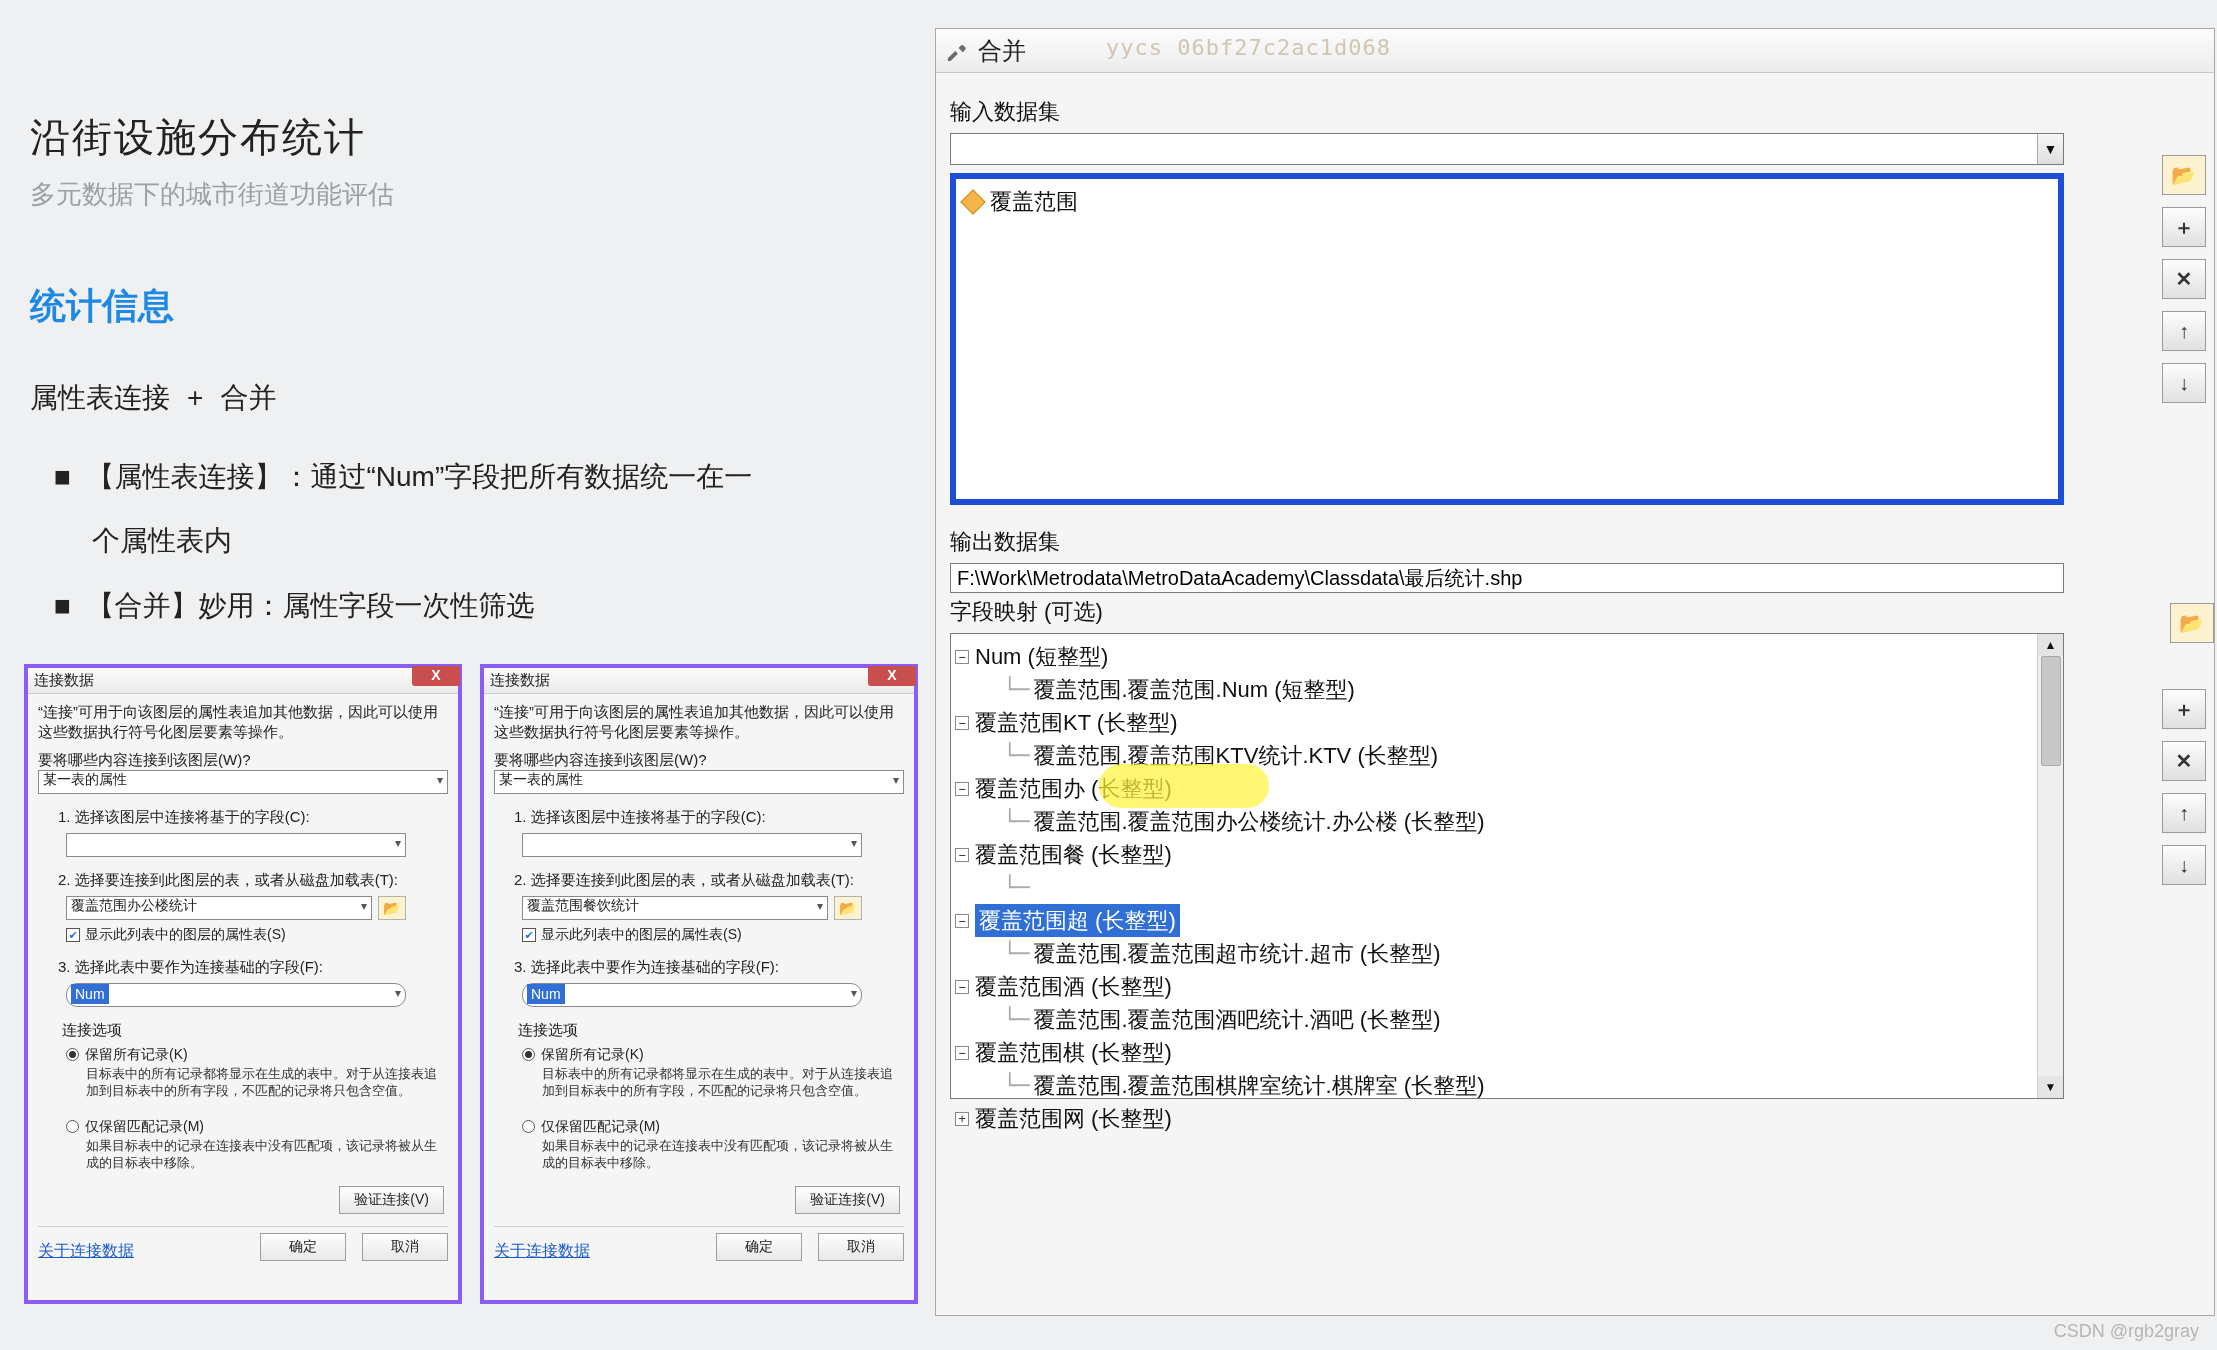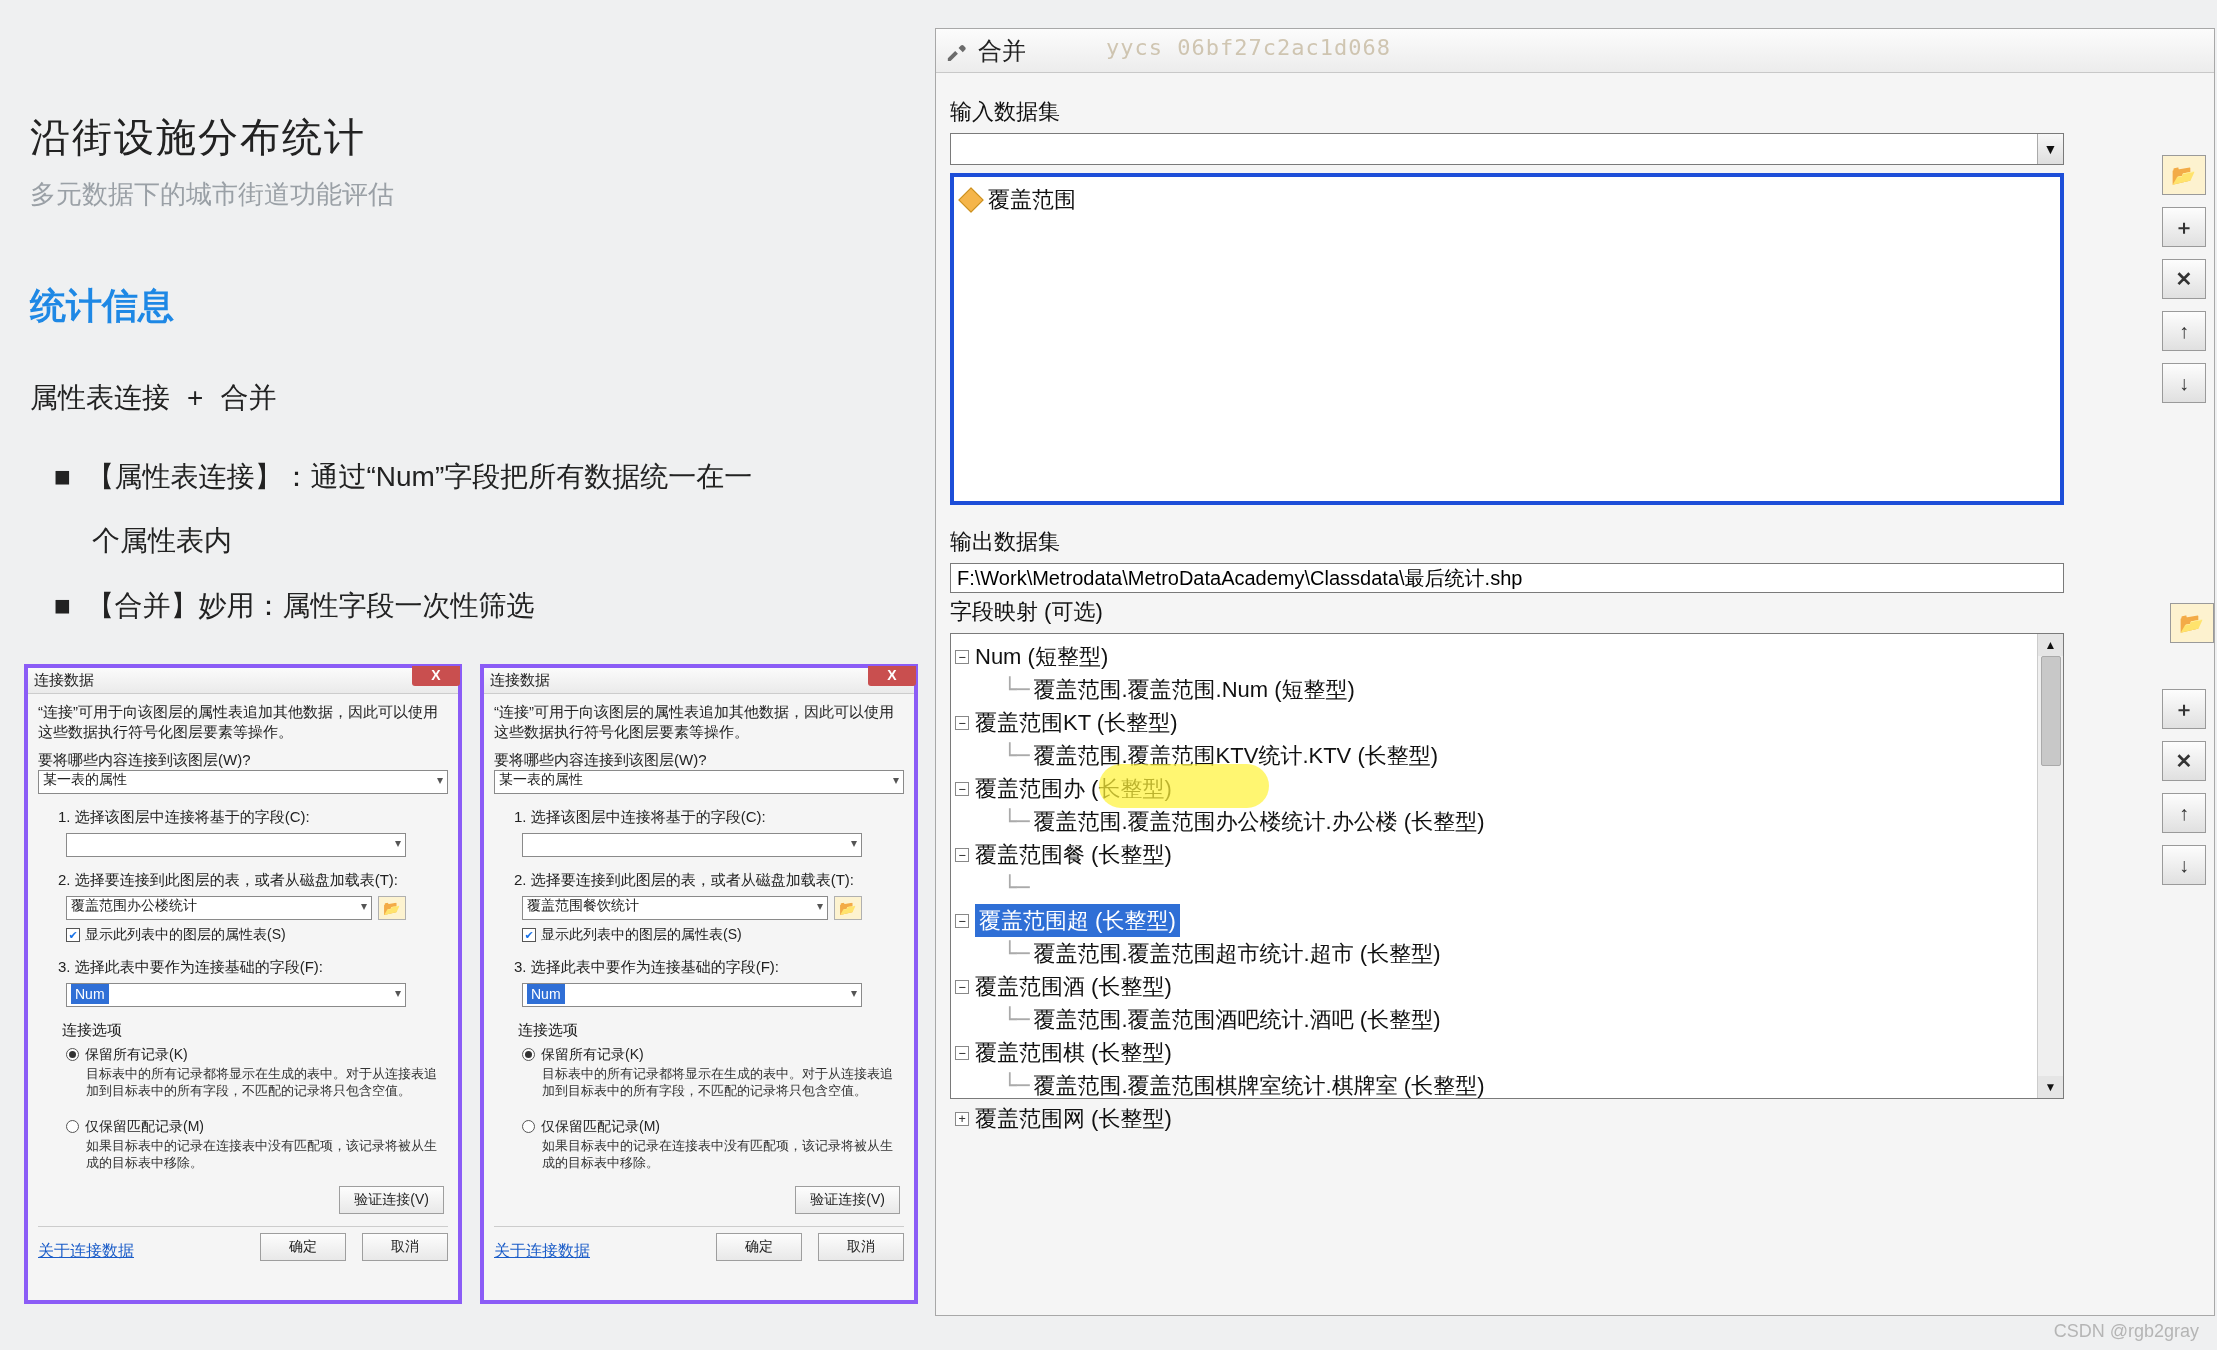--- a/index.html
+++ b/index.html
@@ -116,21 +116,21 @@
     font-size: 14px;
   }
   .check { display: flex; align-items: center; gap: 5px; font-size: 14px; margin-top: 6px; margin-left: 28px; }
   .check .box { width: 14px; height: 14px; border: 1px solid #555; background: #fff; display: inline-flex; align-items:center; justify-content:center; font-size: 11px; color: #1a73e8; }
   .combo-blue {
     background: #2f6fd6;
     color: #fff;
     padding: 2px 4px;
     display: inline-block;
   }
-  .combo.shaded { background: #fff; }
+  .combo.shaded { background: #fff; border-radius: 11px; }
   .combo .pill { display:inline-block; }
   .section-label { margin-left: 24px; margin-top: 14px; font-size: 15px; }
   .radio-row { display: flex; align-items: flex-start; gap: 6px; margin-left: 28px; margin-top: 6px; font-size: 14px; }
   .radio-dot { width: 13px; height: 13px; border: 1px solid #555; border-radius: 50%; background: #fff; display:inline-flex; align-items:center; justify-content:center; margin-top: 2px; flex: none; }
   .radio-dot.on::after { content:""; width:7px; height:7px; background:#333; border-radius:50%; }
   .radio-desc { font-size: 13px; color: #333; line-height: 1.3; margin-left: 48px; margin-top: 2px; }
   .btn {
     height: 28px;
     padding: 0 14px;
     border: 1px solid #9e9e9e;
@@ -186,21 +186,21 @@
   }
   .wide-combo .dd {
     position: absolute; right: 0; top: 0; width: 26px; height: 30px;
     border-left: 1px solid #aaa;
     background: linear-gradient(#f8f8f8,#dedede);
     display:flex; align-items:center; justify-content:center; font-size: 14px;
   }
   .list-box {
     width: 1114px;
     height: 332px;
-    border: 4px solid #1d4ed8;
+    border: 6px solid #1d4ed8;
     background: #fff;
     margin-top: 8px;
     padding: 8px;
   }
   .layer-item { display:flex; align-items:center; gap:8px; font-size: 22px; }
   .diamond { width: 18px; height: 18px; transform: rotate(45deg); background: #f5b54a; border: 1px solid #c88f1e; }
   .side-btns {
     position: absolute;
     right: 0px;
     width: 52px;

